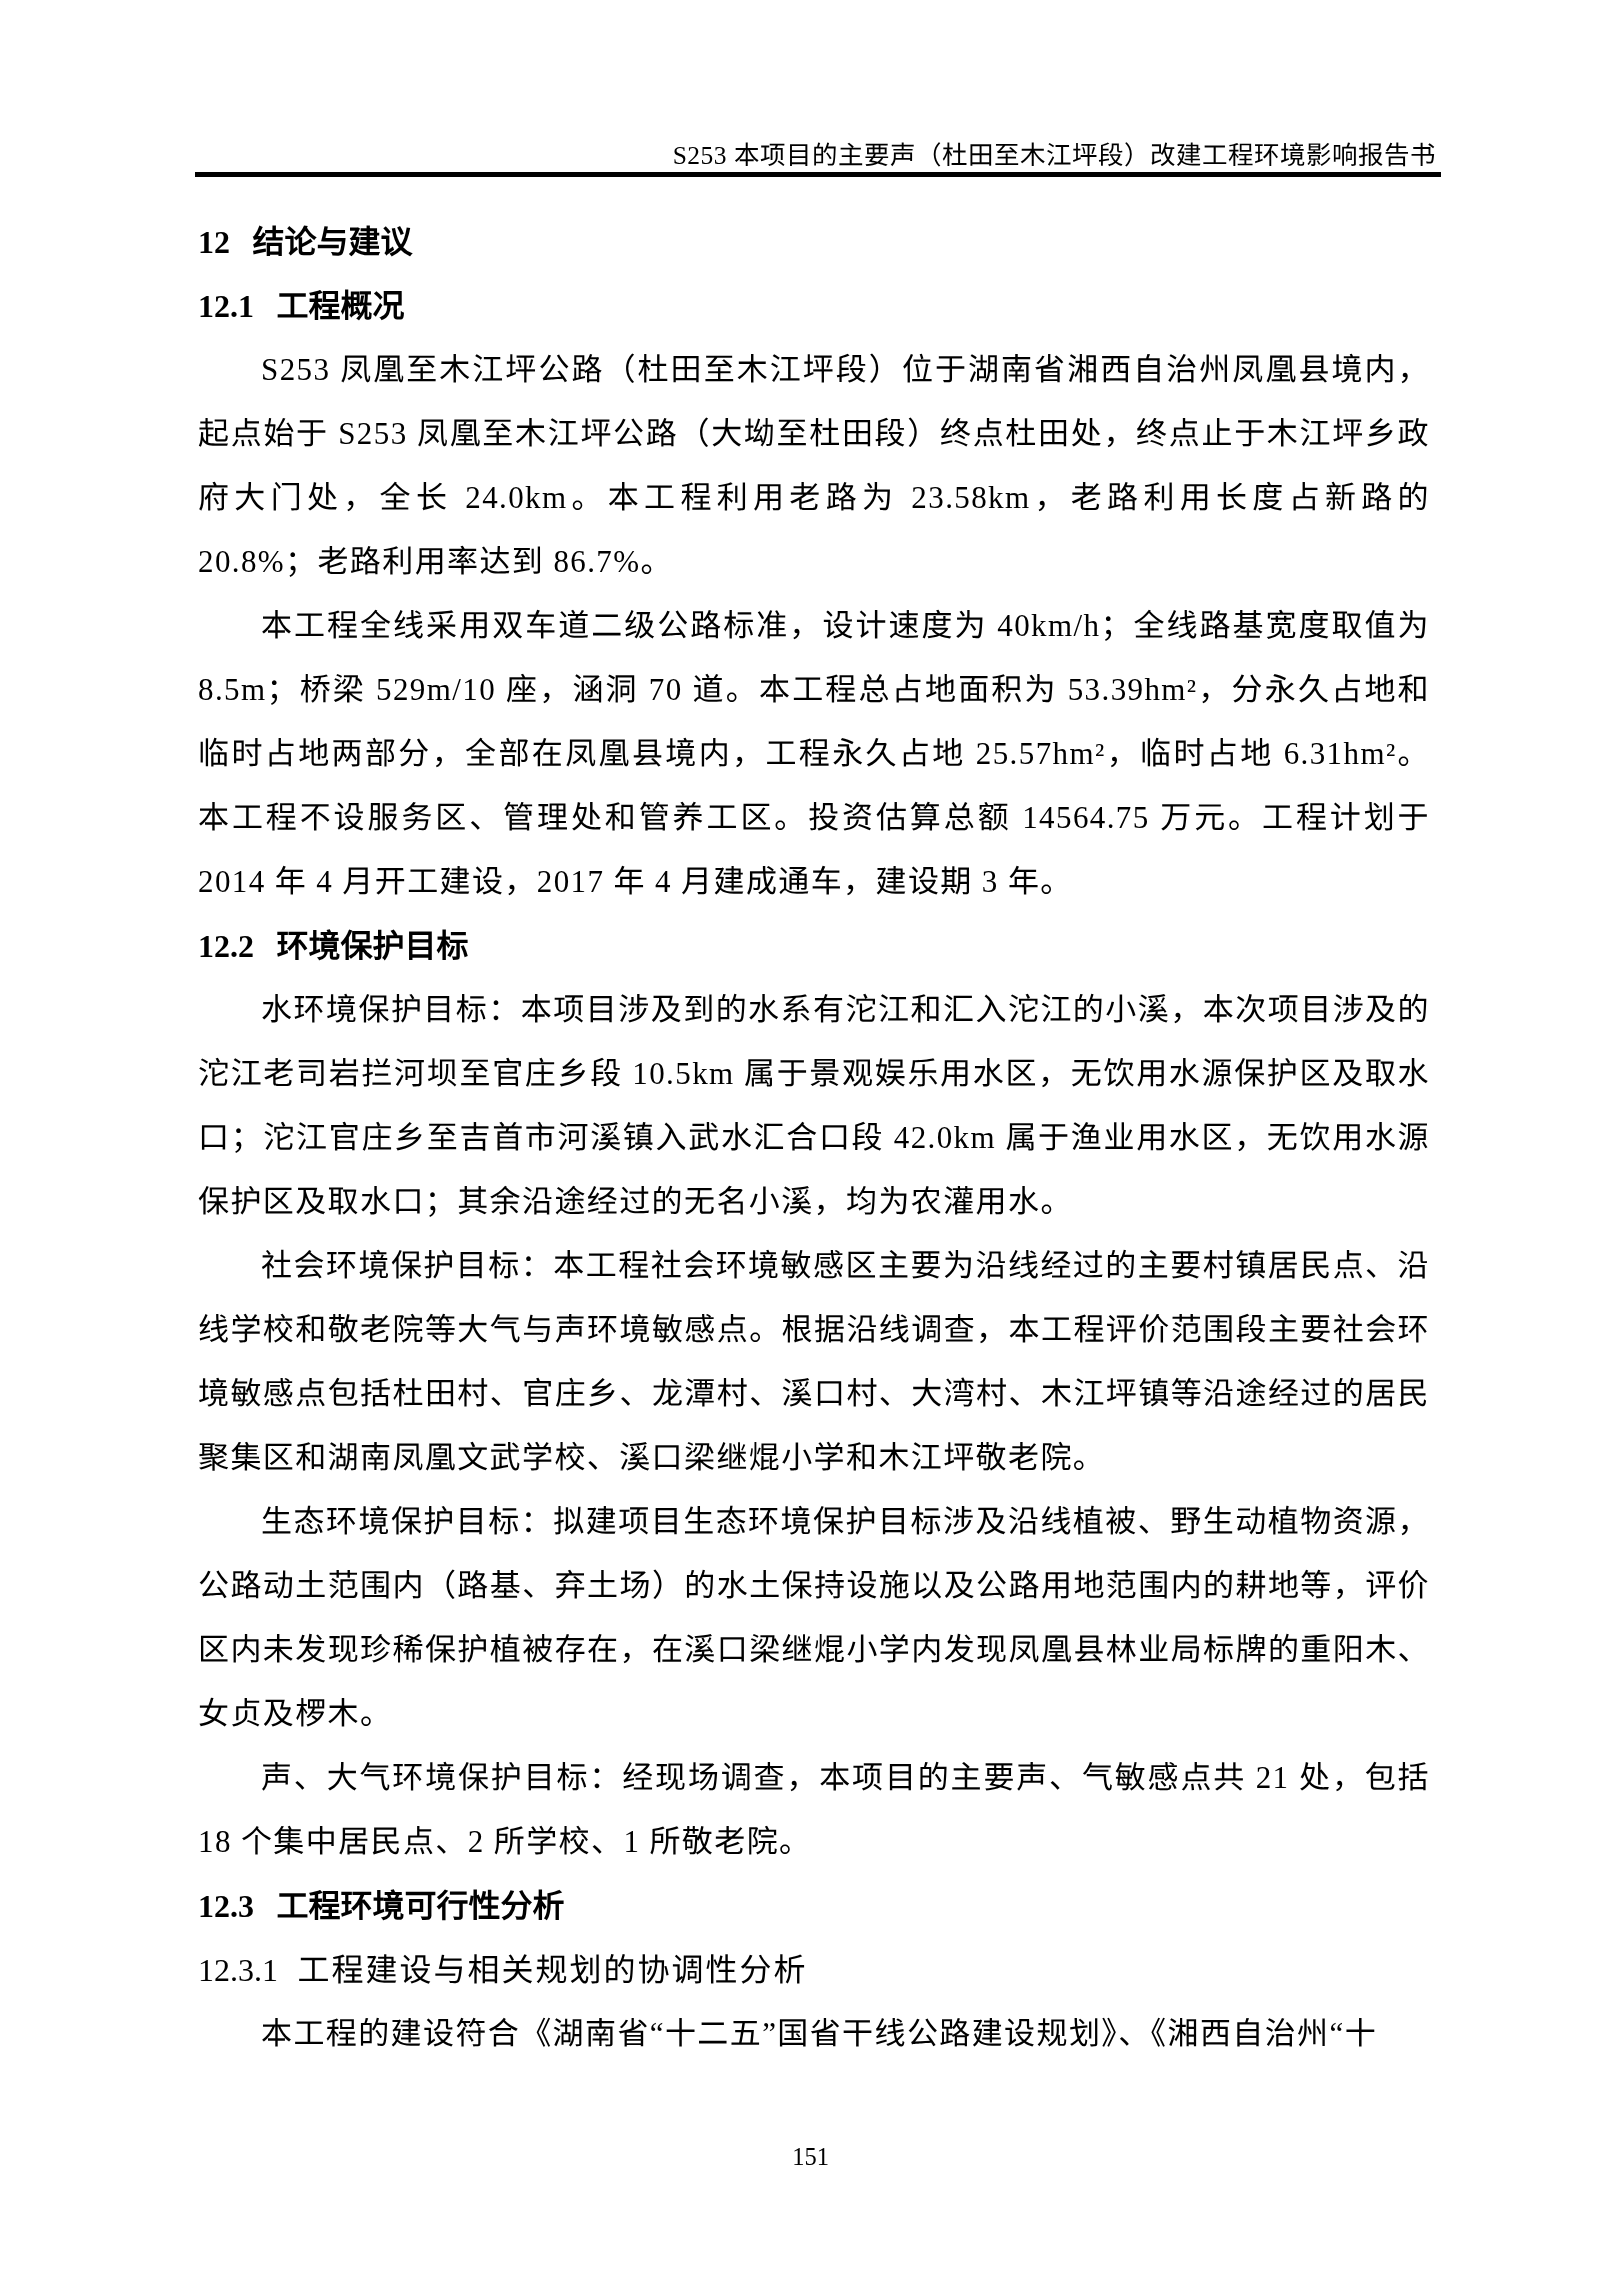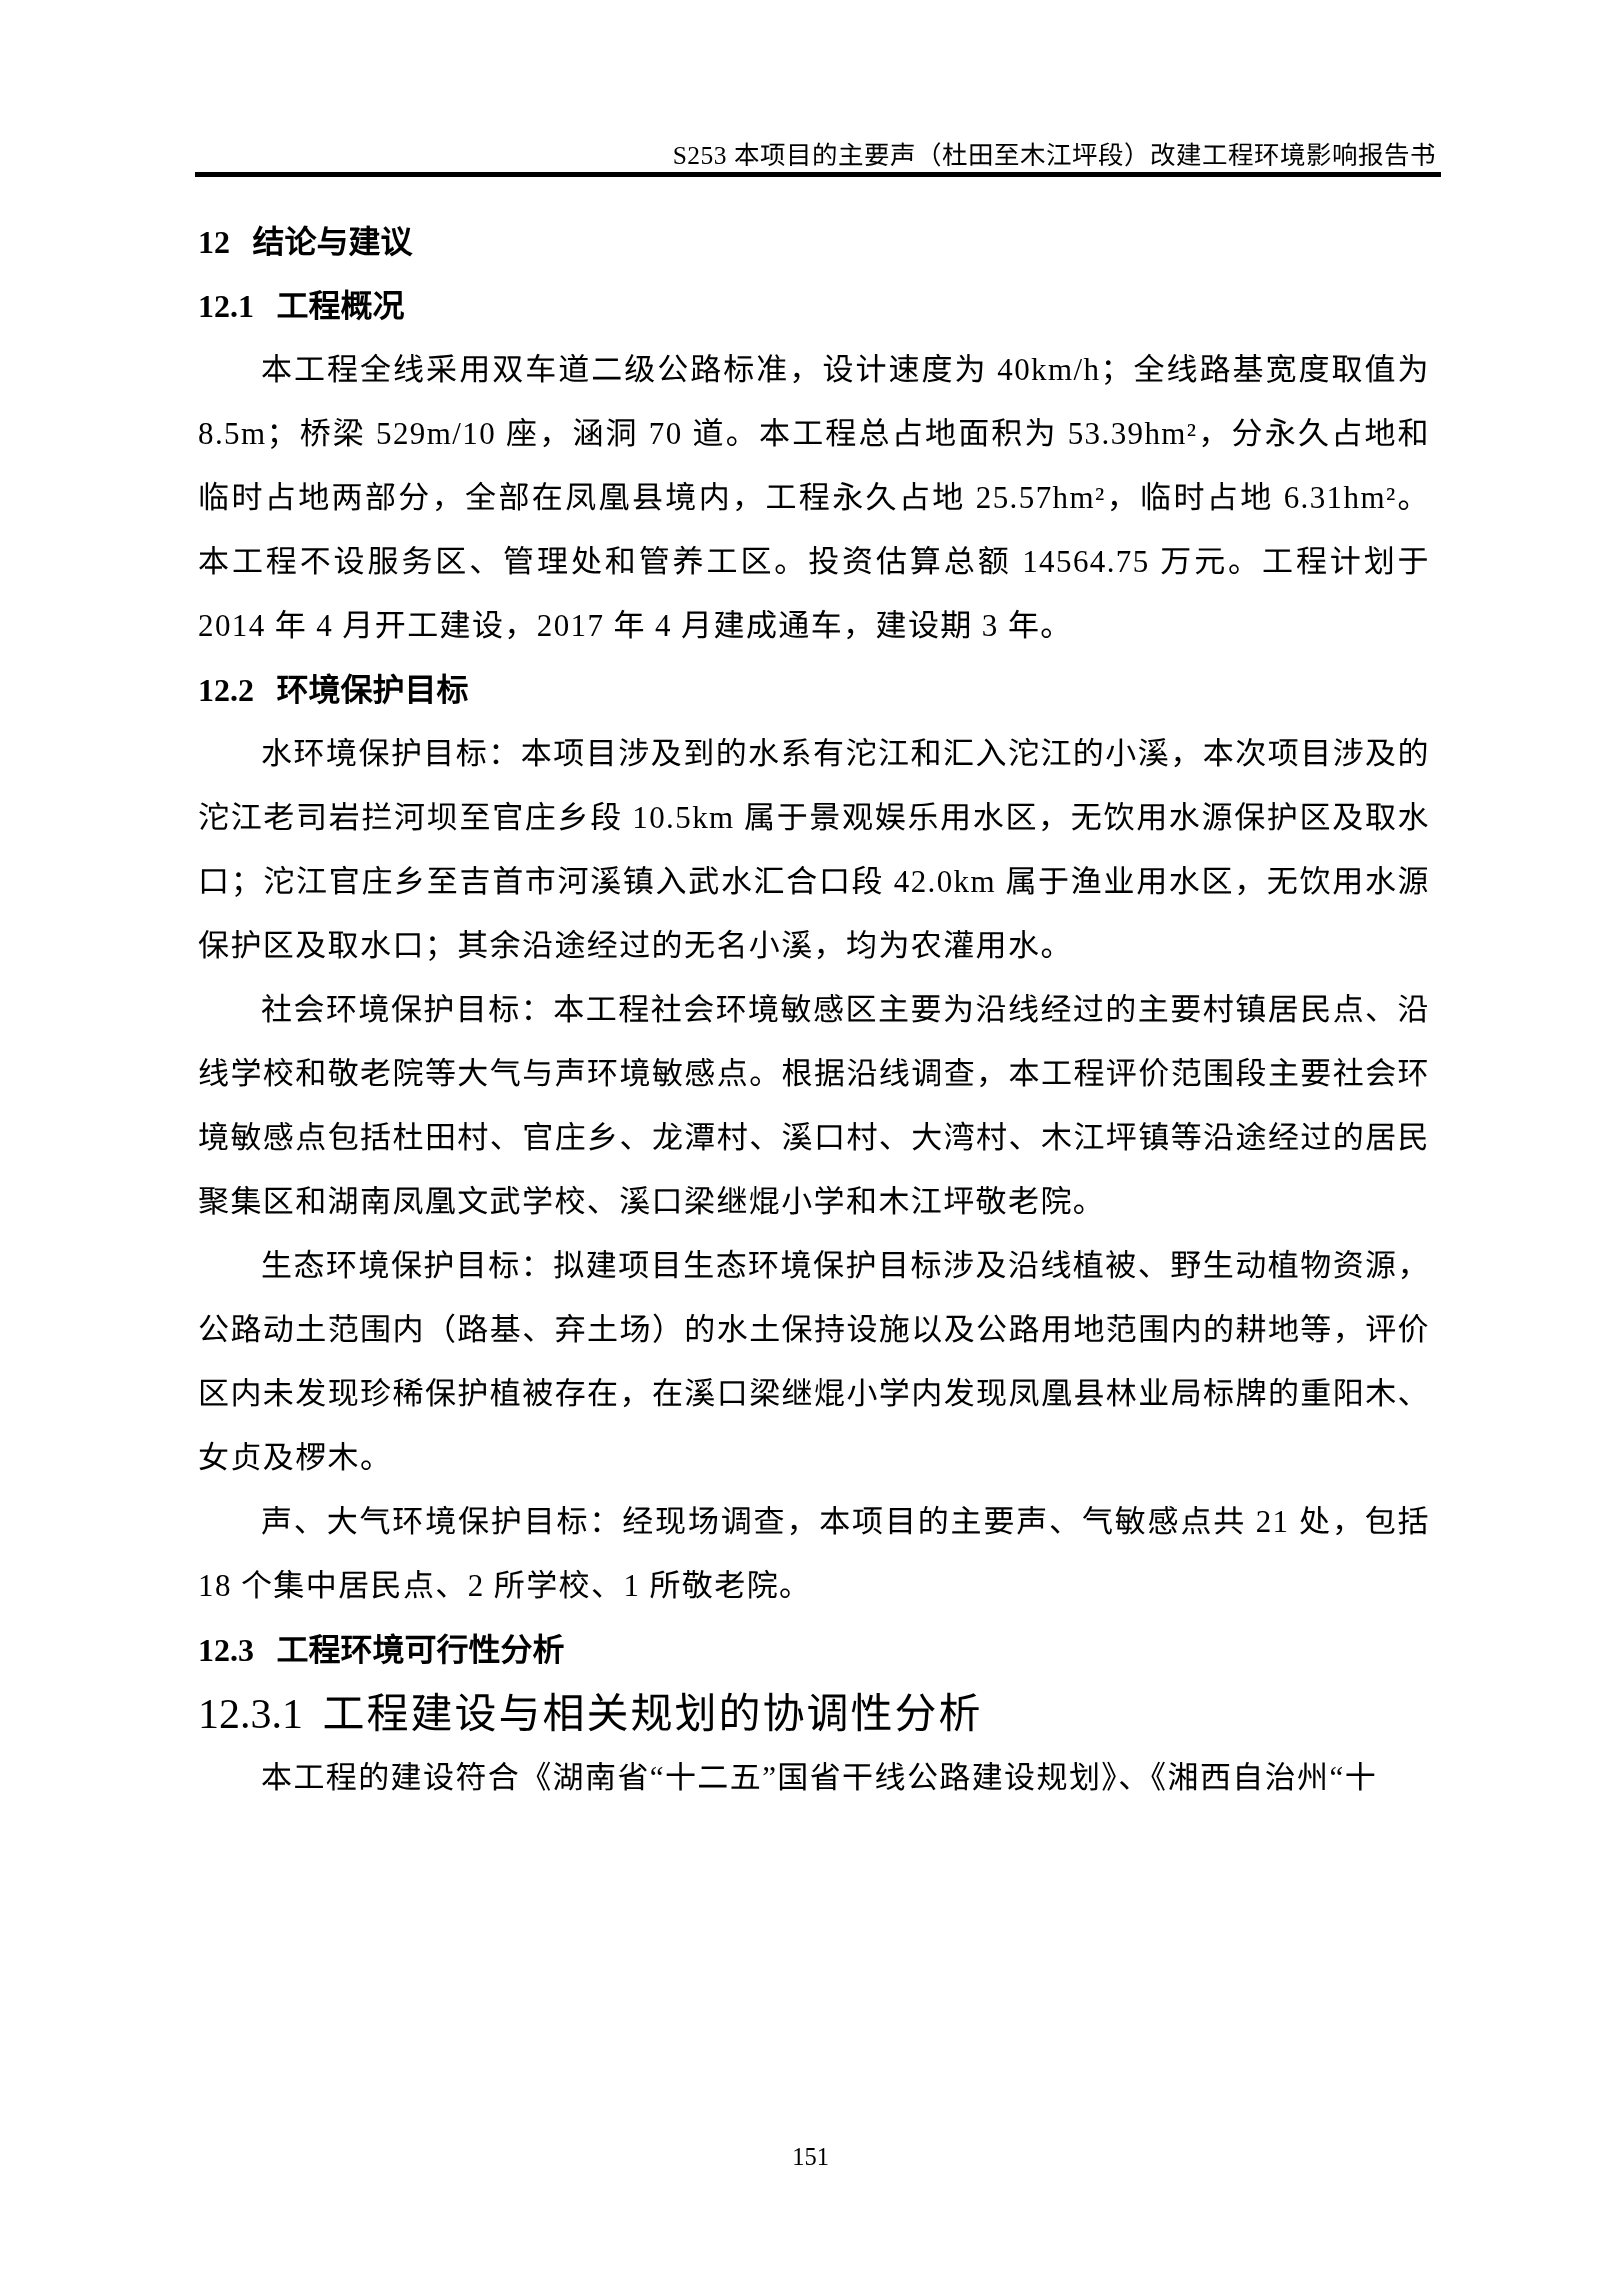--- a/index.html
+++ b/index.html
@@ -58,21 +58,21 @@
   }
   .h-num {
     font-family: "Liberation Serif", "DejaVu Serif", serif;
     font-weight: 700;
   }
   .h-title {
     margin-left: 22.5px;
   }
   .content h3 {
     font-weight: 400;
-    font-size: 42px;
+    font-size: 32px;
     line-height: 64px;
     letter-spacing: 2px;
     white-space: nowrap;
   }
   .content h3 .h-num {
     font-weight: 400;
     letter-spacing: 0;
   }
   .content h3 .h-title {
     margin-left: 19.6px;
@@ -107,20 +107,21 @@
   <div class="content">
 
     <h1>
       <span class="h-num">12</span><span class="h-title">结论与建议</span>
     </h1>
 
     <h2>
       <span class="h-num">12.1</span><span class="h-title">工程概况</span>
     </h2>
 
+    <p class="body-para">S253 凤凰至木江坪公路（杜田至木江坪段）位于湖南省湘西自治州凤凰县境内，起点始于 S253 凤凰至木江坪公路（大坳至杜田段）终点杜田处，终点止于木江坪乡政府大门处，全长 24.0km。本工程利用老路为 23.58km，老路利用长度占新路的 20.8%；老路利用率达到 86.7%。</p>
 
     <p class="body-para">本工程全线采用双车道二级公路标准，设计速度为 40km/h；全线路基宽度取值为 8.5m；桥梁 529m/10 座，涵洞 70 道。本工程总占地面积为 53.39hm²，分永久占地和临时占地两部分，全部在凤凰县境内，工程永久占地 25.57hm²，临时占地 6.31hm²。本工程不设服务区、管理处和管养工区。投资估算总额 14564.75 万元。工程计划于 2014 年 4 月开工建设，2017 年 4 月建成通车，建设期 3 年。</p>
 
     <h2>
       <span class="h-num">12.2</span><span class="h-title">环境保护目标</span>
     </h2>
 
     <p class="body-para">水环境保护目标：本项目涉及到的水系有沱江和汇入沱江的小溪，本次项目涉及的沱江老司岩拦河坝至官庄乡段 10.5km 属于景观娱乐用水区，无饮用水源保护区及取水口；沱江官庄乡至吉首市河溪镇入武水汇合口段 42.0km 属于渔业用水区，无饮用水源保护区及取水口；其余沿途经过的无名小溪，均为农灌用水。</p>
 
     <p class="body-para">社会环境保护目标：本工程社会环境敏感区主要为沿线经过的主要村镇居民点、沿线学校和敬老院等大气与声环境敏感点。根据沿线调查，本工程评价范围段主要社会环境敏感点包括杜田村、官庄乡、龙潭村、溪口村、大湾村、木江坪镇等沿途经过的居民聚集区和湖南凤凰文武学校、溪口梁继焜小学和木江坪敬老院。</p>

